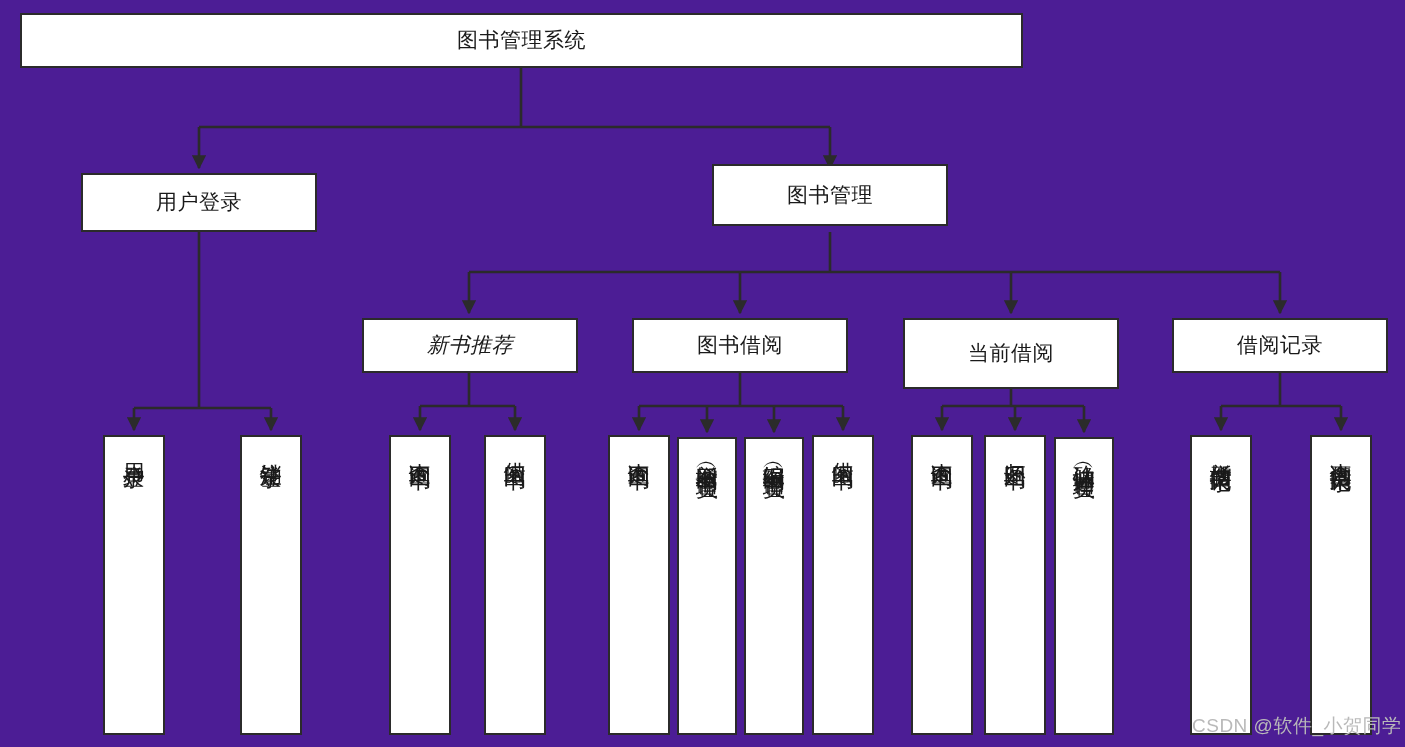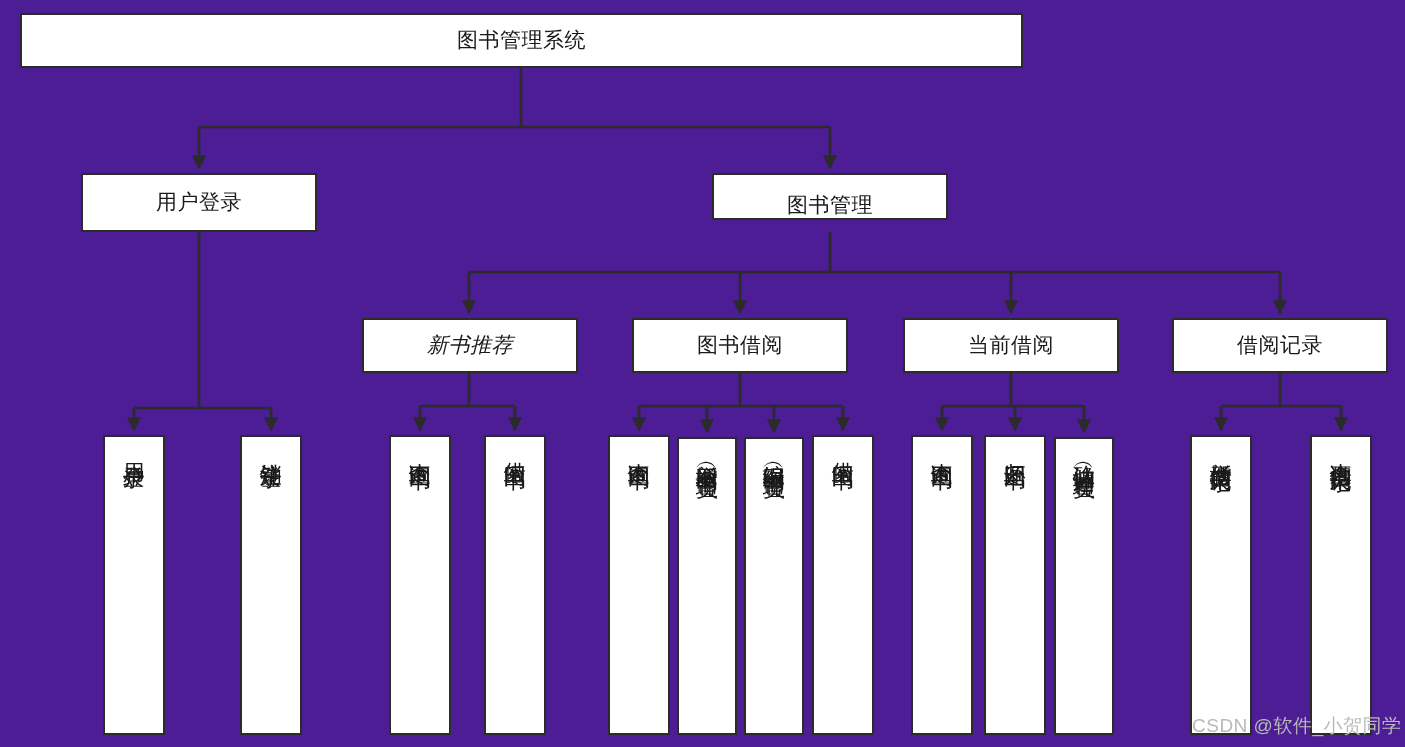--- a/index.html
+++ b/index.html
@@ -125,30 +125,30 @@
     </g>
   </svg>
 
   <div id="node-layer">
       <div class="node horiz" style="left: 20px; top: 13px; width: 1003px; height: 55px;">
         <span class="node-label">图书管理系统</span>
       </div>
       <div class="node horiz" style="left: 81px; top: 173px; width: 236px; height: 59px;">
         <span class="node-label">用户登录</span>
       </div>
-      <div class="node horiz" style="left: 712px; top: 173px; width: 236px; height: 47px; align-items: flex-end;">
+      <div class="node horiz" style="left: 712px; top: 164px; width: 236px; height: 62px;">
         <span class="node-label">图书管理</span>
       </div>
       <div class="node horiz" style="left: 362px; top: 318px; width: 216px; height: 55px; font-style: italic;">
         <span class="node-label">新书推荐</span>
       </div>
       <div class="node horiz" style="left: 632px; top: 318px; width: 216px; height: 55px;">
         <span class="node-label">图书借阅</span>
       </div>
-      <div class="node horiz" style="left: 903px; top: 318px; width: 216px; height: 55px;">
+      <div class="node horiz" style="left: 903px; top: 318px; width: 216px; height: 71px;">
         <span class="node-label">当前借阅</span>
       </div>
       <div class="node horiz" style="left: 1172px; top: 318px; width: 216px; height: 55px;">
         <span class="node-label">借阅记录</span>
       </div>
       <div class="node vert" style="left: 103px; top: 435px; width: 62px; height: 300px;">
         <span class="node-label">用户登录</span>
       </div>
       <div class="node vert" style="left: 240px; top: 435px; width: 62px; height: 300px;">
         <span class="node-label">注销登录</span>

